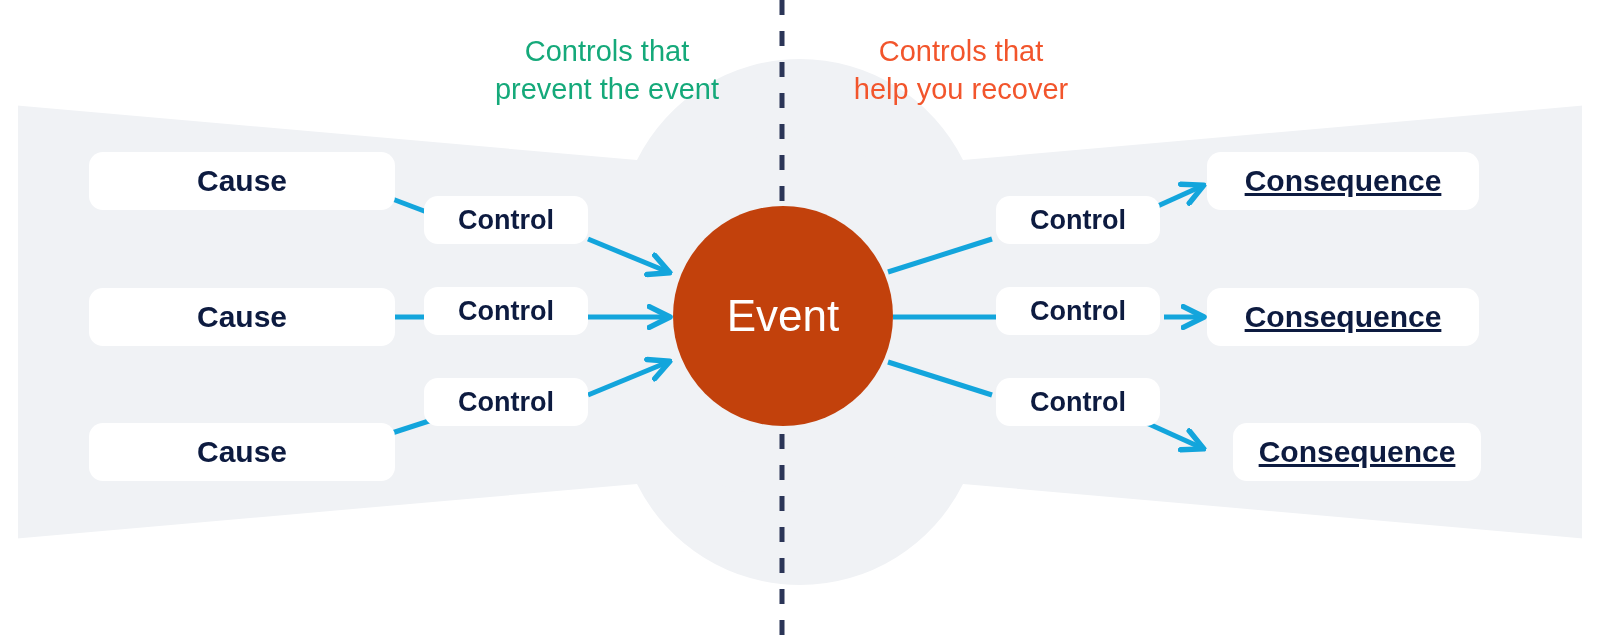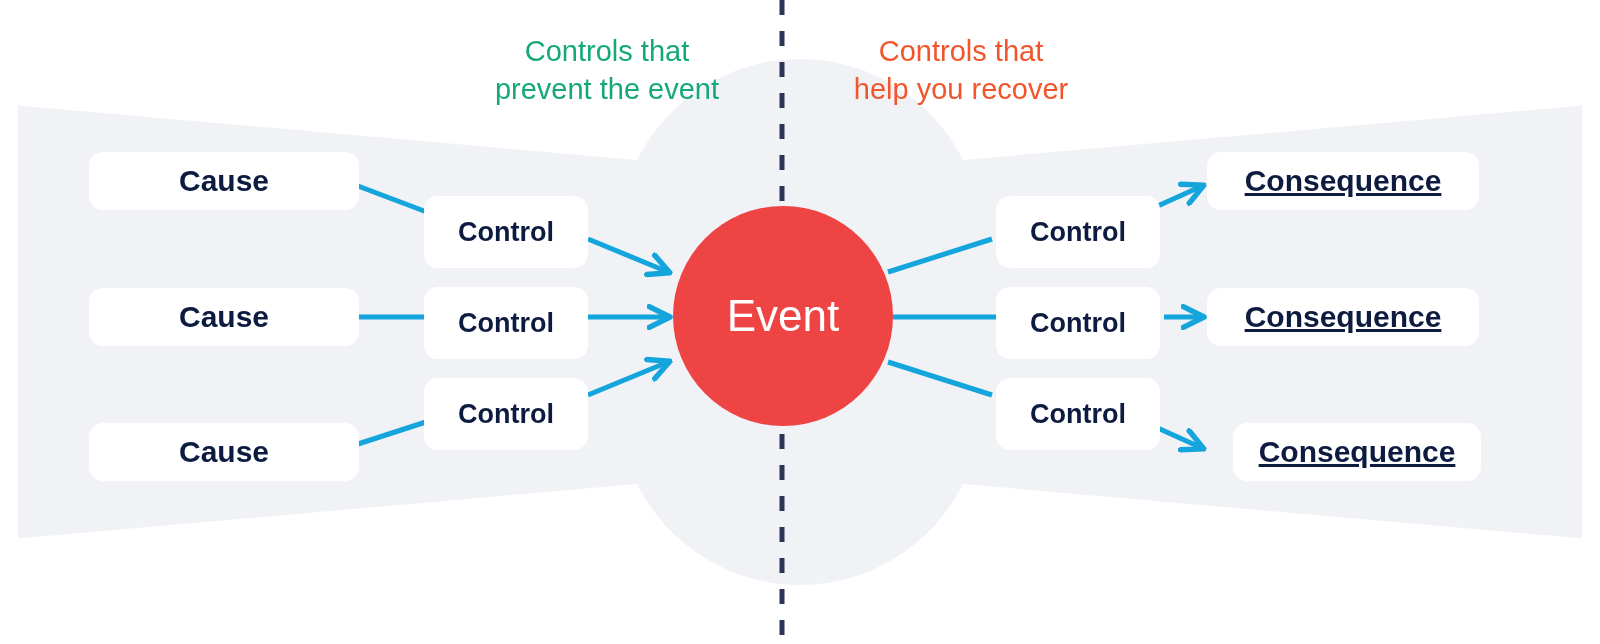--- a/index.html
+++ b/index.html
@@ -31,28 +31,28 @@
     border-radius: 14px;
     display: flex;
     align-items: center;
     justify-content: center;
     color: #0d1b40;
     font-weight: bold;
     box-sizing: border-box;
     z-index: 5;
   }
   .cause-box {
-    width: 270px;
+    width: 306px;
     height: 58px;
     font-size: 30px;
     left: 89px;
   }
   .control-box {
     width: 164px;
-    height: 72px;
+    height: 48px;
     font-size: 27px;
   }
   .control-left { left: 424px; }
   .control-right { left: 996px; }
   .consequence-box {
     height: 58px;
     font-size: 30px;
     text-decoration: underline;
   }
   .header-label {
@@ -76,21 +76,21 @@
     width: 310px;
     color: #f2552c;
   }
   #event-circle {
     position: absolute;
     left: 673px;
     top: 206px;
     width: 220px;
     height: 220px;
     border-radius: 50%;
-    background: #ef4444;
+    background: #c2410c;
     display: flex;
     align-items: center;
     justify-content: center;
     color: #ffffff;
     font-size: 44px;
     font-weight: 400;
     z-index: 4;
   }
 </style>
 </head>

